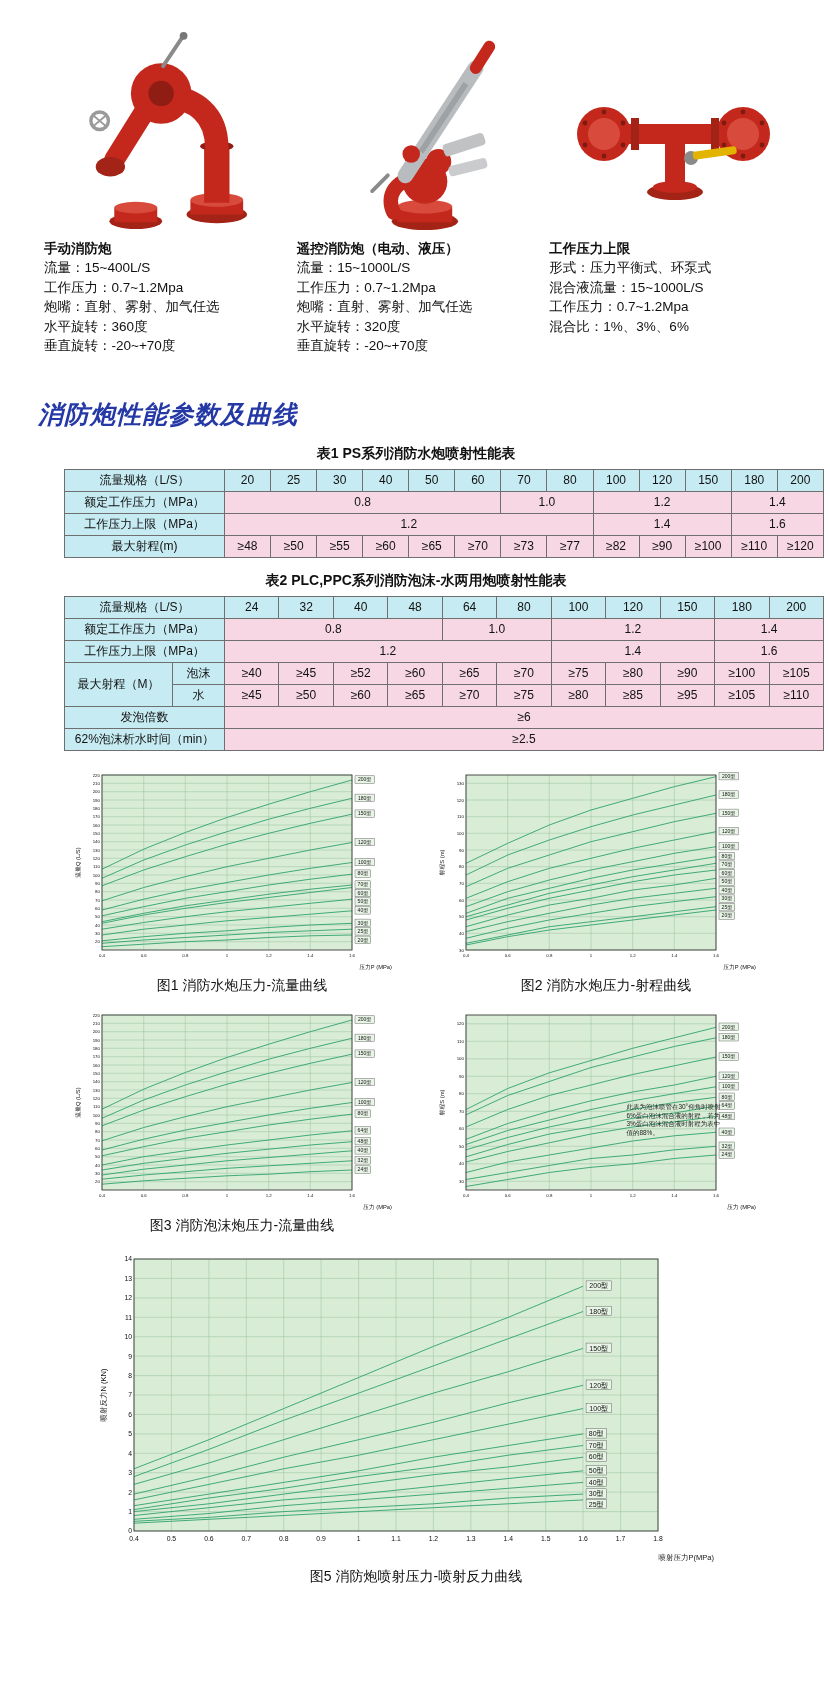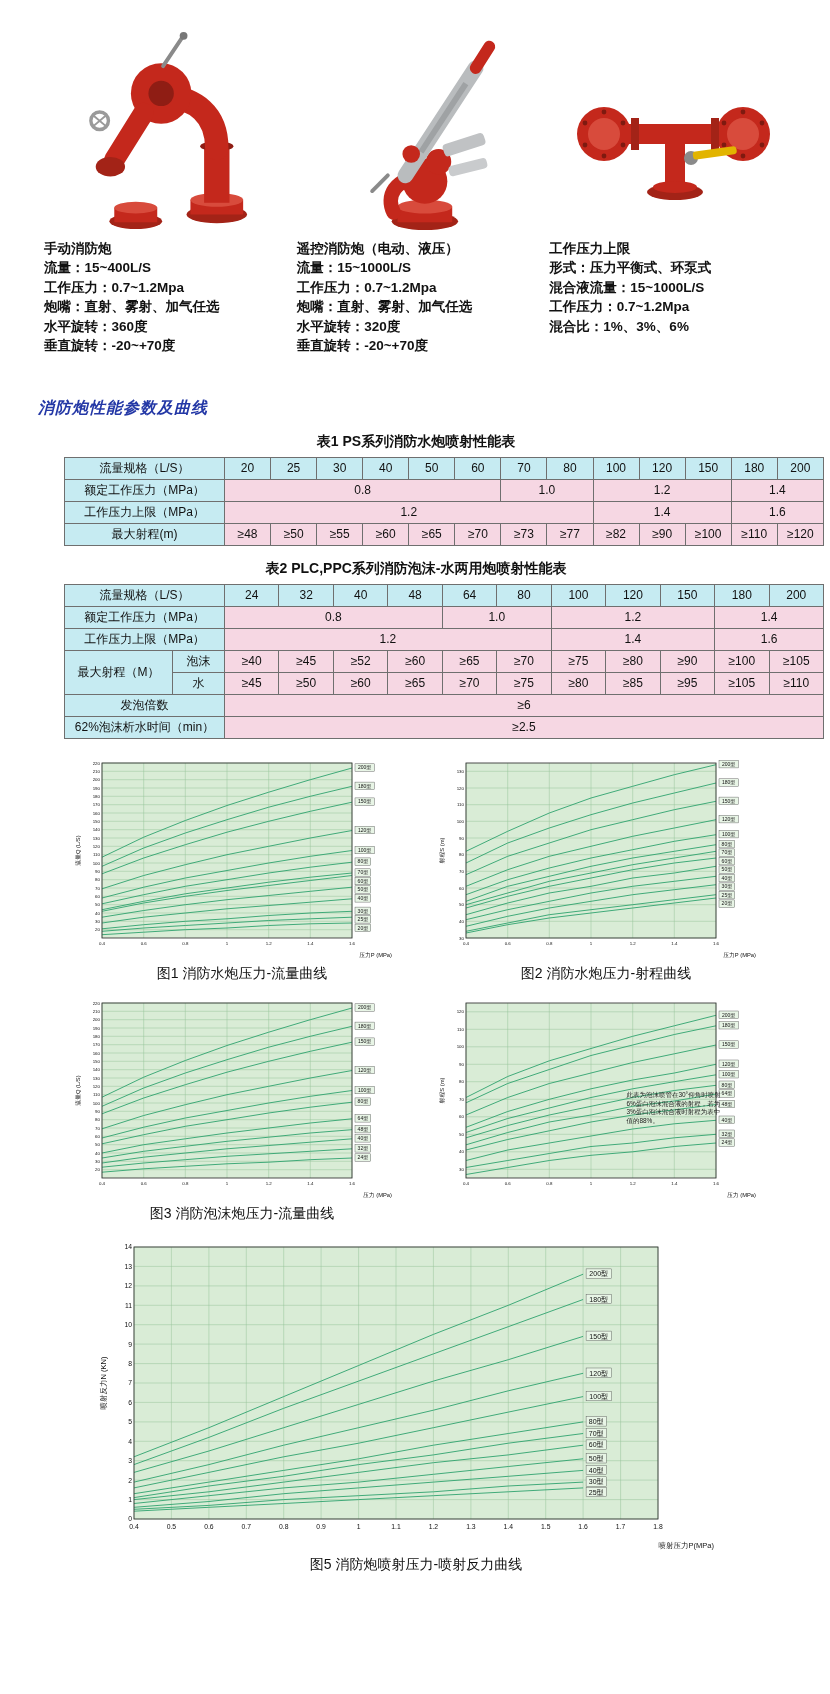--- a/index.html
+++ b/index.html
@@ -4,24 +4,24 @@
 <style>
   html,body{margin:0;padding:0;background:#ffffff;}
   body{width:830px;font-family:"Liberation Sans",sans-serif;color:#111;}
   .page{width:830px;min-height:1694px;box-sizing:border-box;padding:26px 34px 48px 36px;}
 
   
   .products{display:flex;gap:6px;padding-left:8px;}
   .product{width:250px;}
   .photo{height:208px;display:flex;align-items:flex-end;justify-content:center;}
   .pname{font-size:13.5px;font-weight:700;margin-top:6px;}
-  .pline{font-size:13.5px;font-weight:700;line-height:1.45;}
+  .pline{font-size:13.5px;font-weight:400;line-height:1.45;}
 
   
-  .sec-title{color:#2438a6;font-size:16px;font-weight:800;font-style:italic;margin:42px 0 10px 2px;letter-spacing:1px;}
+  .sec-title{color:#2438a6;font-size:25px;font-weight:800;font-style:italic;margin:42px 0 10px 2px;letter-spacing:1px;}
 
   
   .tbl-title{text-align:center;font-size:14px;font-weight:700;margin:14px 0 6px 0;}
   table{border-collapse:collapse;width:100%;table-layout:fixed;margin-left:28px;}
   th,td{border:1px solid #6f6f6f;font-size:12px;font-weight:400;text-align:center;height:21px;padding:0 1px;overflow:hidden;white-space:nowrap;}
   th{font-weight:400;}
   .lbl,.lbl2,.blue{background:#c6ebf2;}
   .pink{background:#f6d7e3;}
 
   

